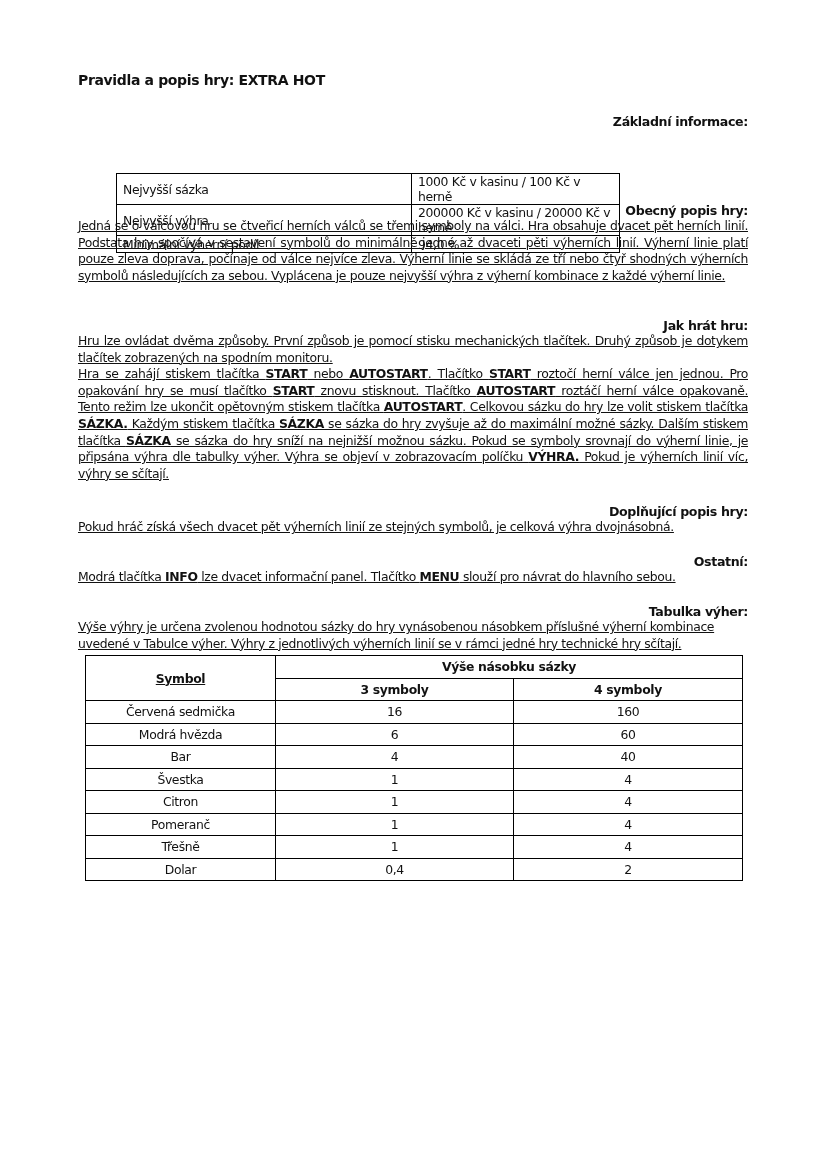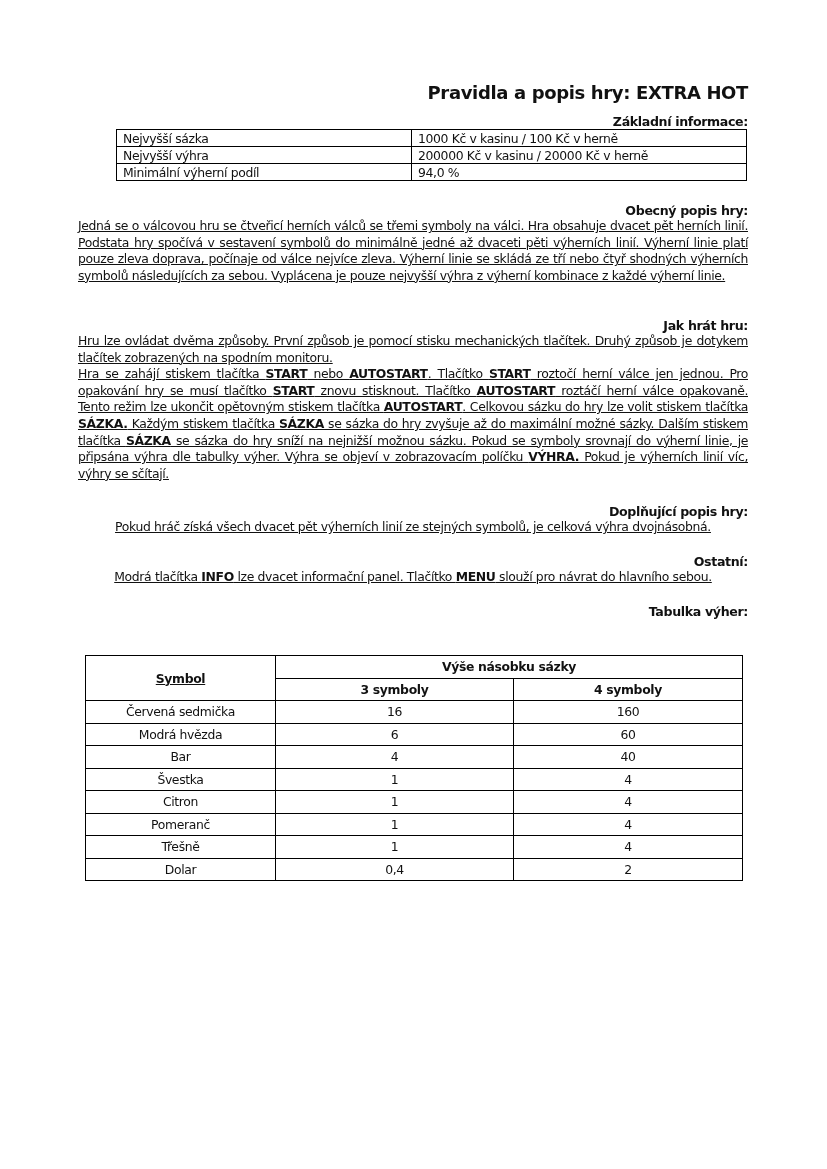--- a/index.html
+++ b/index.html
@@ -1,27 +1,27 @@
 <!DOCTYPE html>
 <html><head>
 <meta charset="utf-8">
 <style>
   html, body { margin:0; padding:0; background:#fff; }
   body { width:827px; height:1169px; position:relative; overflow:hidden;
          font-family:"DejaVu Sans", sans-serif; color:#111; font-size:12.4px; }
   .page { position:absolute; left:78px; top:0; width:670px; }
   .condensed { letter-spacing:-0.35px; }
-  .title { position:absolute; left:0; width:670px; top:82px; text-align:right; font-weight:bold; font-size:18px; }
+  .title { position:absolute; left:0; width:670px; top:72px; text-align:left; font-weight:bold; font-size:14px; }
   .h { text-align:right; font-weight:bold; font-size:12.6px; }
   .sec { position:absolute; left:0; width:670px; }
   p { margin:0; line-height:16.6px; text-align:justify;text-decoration:underline; }
-  p.center { text-align:center; }
+  p.center { }
   b { font-weight:bold;margin-top:12px; }
   table { border-collapse:collapse; }
-  .info { margin-left:38px; width:631px; }
+  .info { margin-left:38px; width:504px;margin-top:44px; }
   .info td { border:1px solid #000; padding:0 6px; height:16px; line-height:15px; font-size:12.4px; }
   .info td.k { width:282px; }
   .pay { position:absolute; left:7px; top:655px; width:658px; }
   .pay td, .pay th { border:1px solid #000; text-align:center; height:21.5px; padding:0; font-size:12.4px; }
   .pay th { font-weight:bold; }
   .pay .c1 { width:189px;text-decoration:underline; }
   .pay .c2 { width:237px;margin-top:24px; }
 </style>
 </head>
 <body>
@@ -65,20 +65,21 @@
     <p class="center">Pokud hráč získá všech dvacet pět výherních linií ze stejných symbolů, je celková výhra dvojnásobná.</p>
   </div>
 
   <div class="sec" style="top:554px;">
     <div class="h">Ostatní:</div>
     <p class="center" id="other-p"><span>Modrá tlačítka </span><b>INFO</b><span> lze dvacet informační panel. Tlačítko </span><b>MENU</b><span> slouží pro návrat do hlavního sebou.</span></p>
   </div>
 
   <div class="sec" style="top:604px;">
     <div class="h">Tabulka výher:</div>
+    <p style="text-align:left;">Výše výhry je určena zvolenou hodnotou sázky do hry vynásobenou násobkem příslušné výherní kombinace uvedené v Tabulce výher. Výhry z jednotlivých výherních linií se v rámci jedné hry technické hry sčítají.</p>
   </div>
 
   <table class="pay">
     <thead>
       <tr>
         <th class="c1" rowspan="2">Symbol</th>
         <th colspan="2">Výše násobku sázky</th>
       </tr>
       <tr>
         <th class="c2">3 symboly</th>

